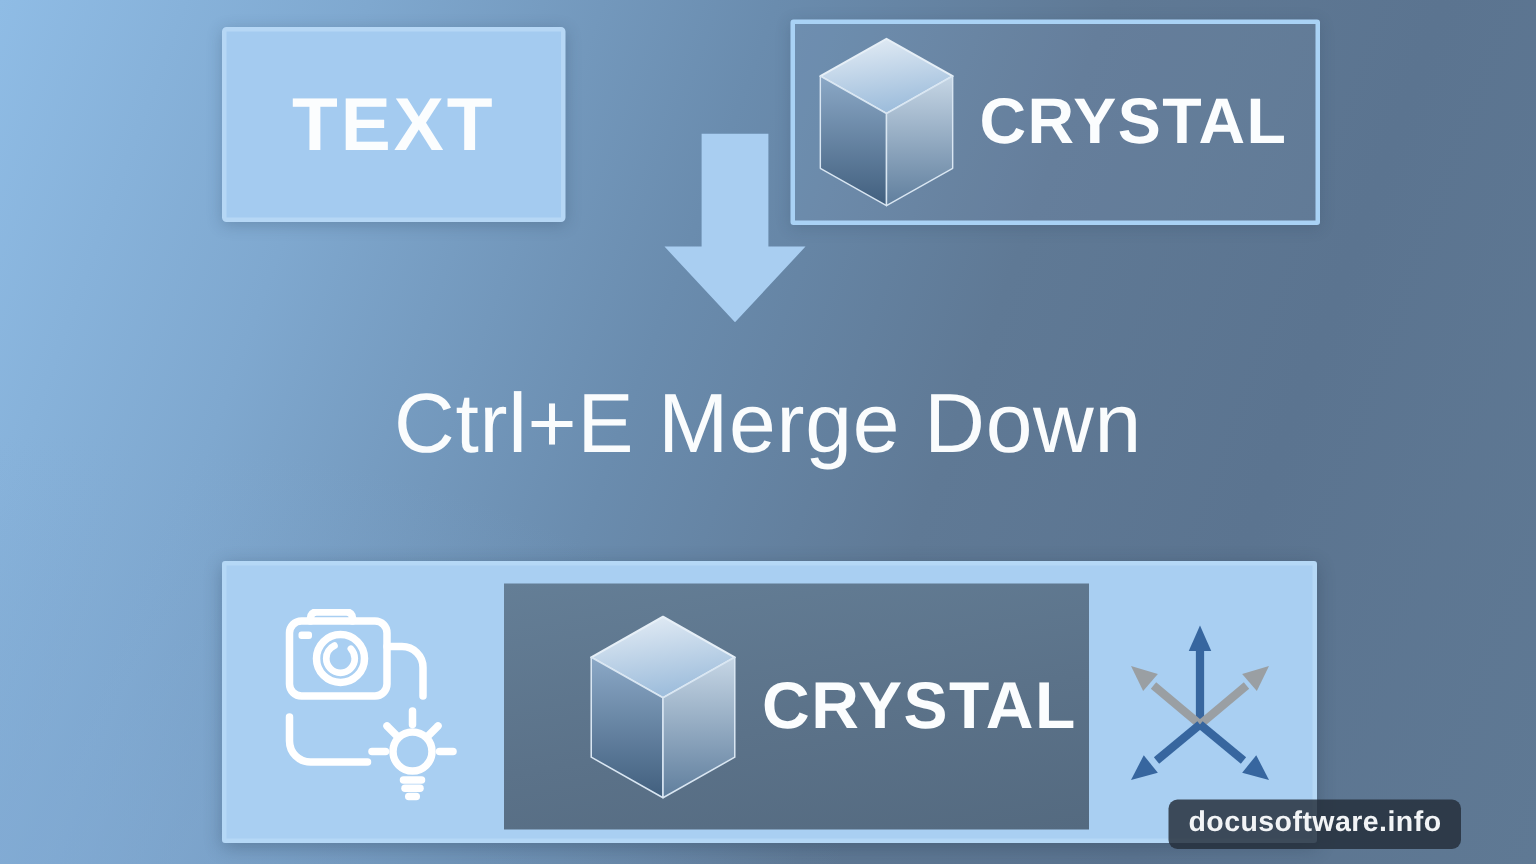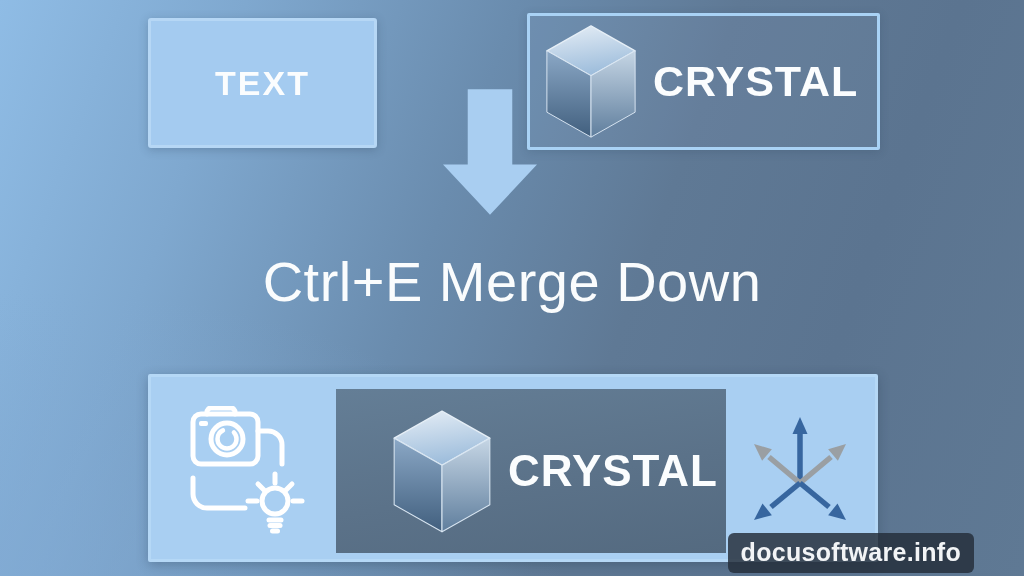--- a/index.html
+++ b/index.html
@@ -24,21 +24,21 @@
     border-radius: 3px;
     box-shadow: 0 2px 10px rgba(35,55,80,0.25);
     display: flex; align-items: center; justify-content: center;
   }
   .panel-label {
     color: #FBFDFE;
     font-weight: bold;
     letter-spacing: 1px;
     white-space: nowrap;
   }
-  .text-panel .panel-label { font-size: 34px; letter-spacing: 2px; }
+  .text-panel .panel-label { font-size: 50px; letter-spacing: 2px; }
 
   .crystal-panel {
     left: 527px; top: 13px; width: 353px; height: 137px;
     background: rgba(200,225,250,0.06);
     border: 3px solid #A9D2F5;
     border-radius: 2px;
     box-shadow: 0 2px 10px rgba(35,55,80,0.18);
     display: flex; align-items: center;
     padding-left: 13px; gap: 14px;
   }
@@ -77,21 +77,21 @@
   }
   .dark-panel .panel-label { font-size: 44px; }
 
   .camera-icon { position: absolute; left: 34px; top: 29px; width: 125px; height: 135px; }
   .arrows-icon { position: absolute; left: 594px; top: 30px; width: 110px; height: 122px; }
 
   .watermark {
     position: absolute; top: 533px; right: 50px;
     background: rgba(36,46,58,0.83);
     color: #F2F4F6;
-    font-size: 25px;
+    font-size: 19px;
     font-weight: bold;
     padding: 5px 13px 6px 13px;
     border-radius: 6px;
     letter-spacing: 0.3px;
     z-index: 5;
   }
 </style>
 </head>
 <body>
 

